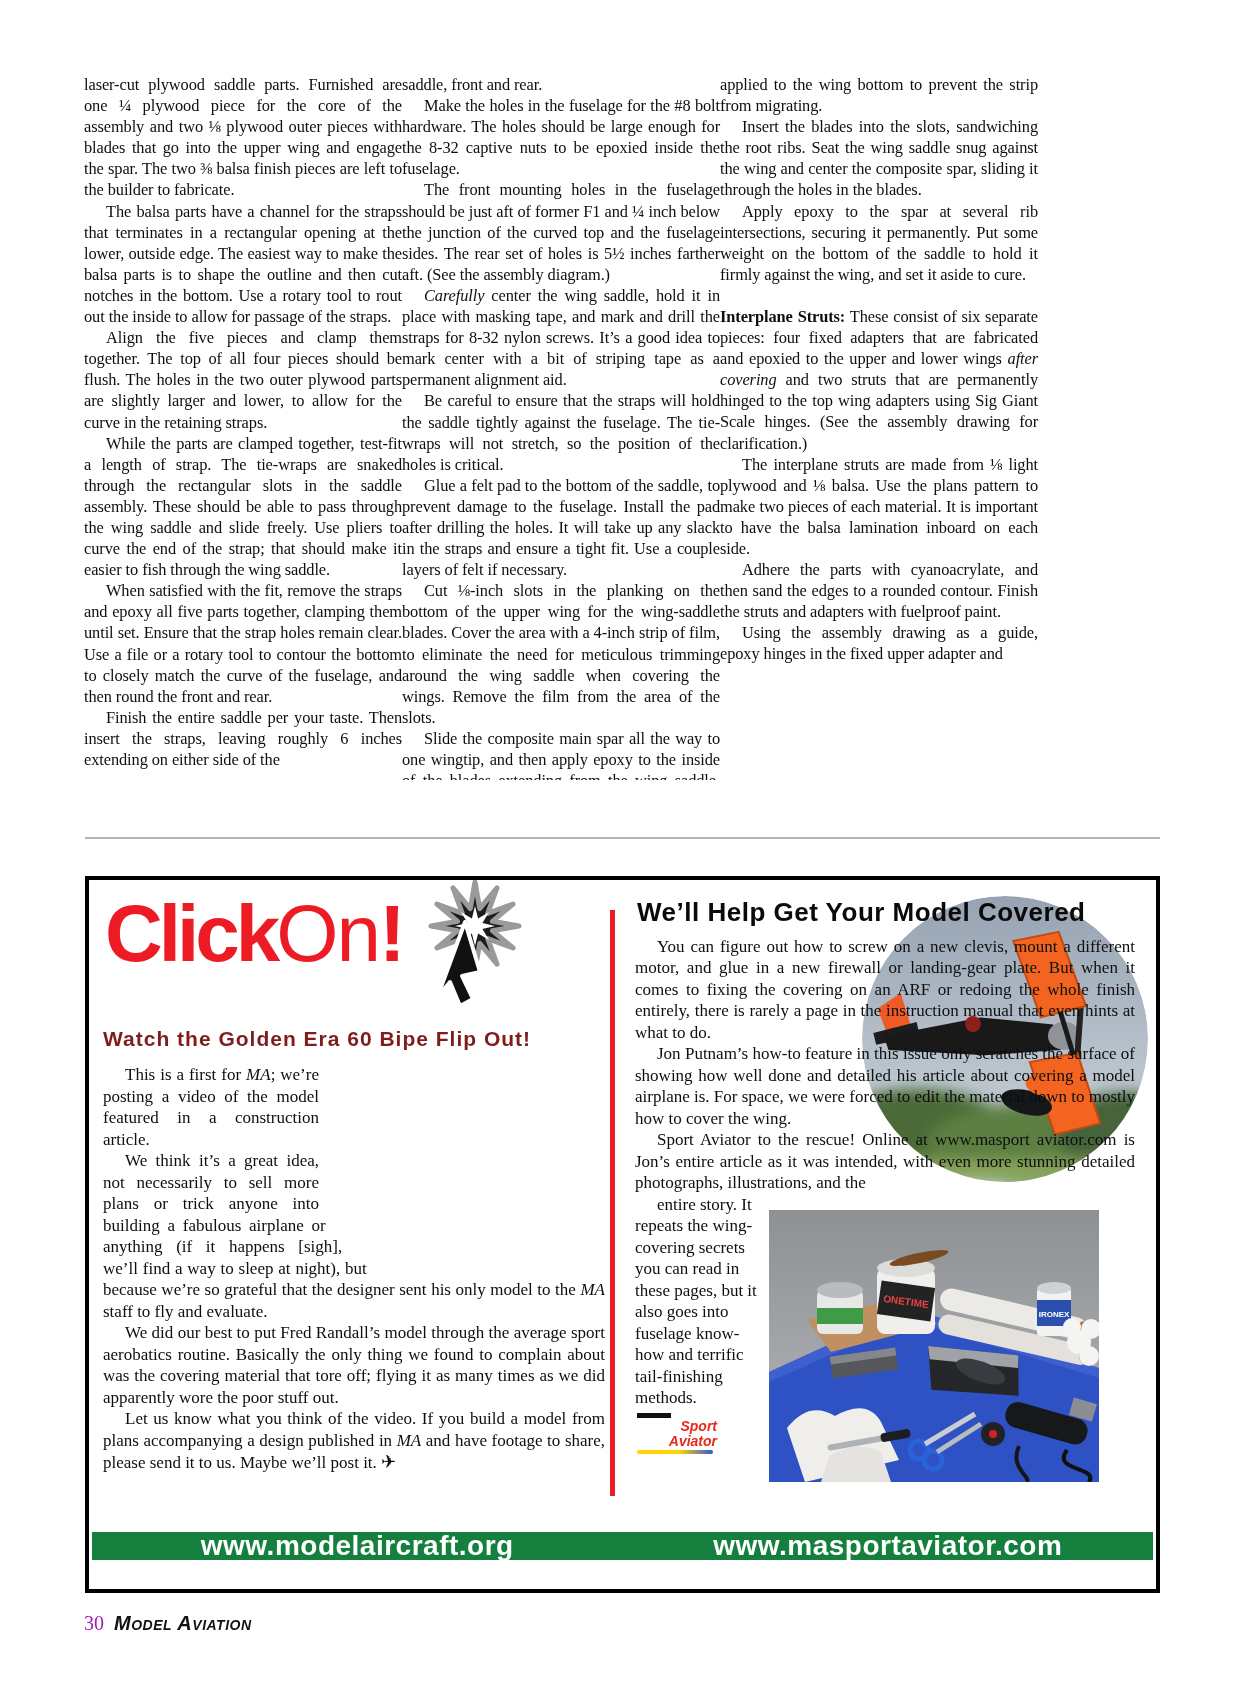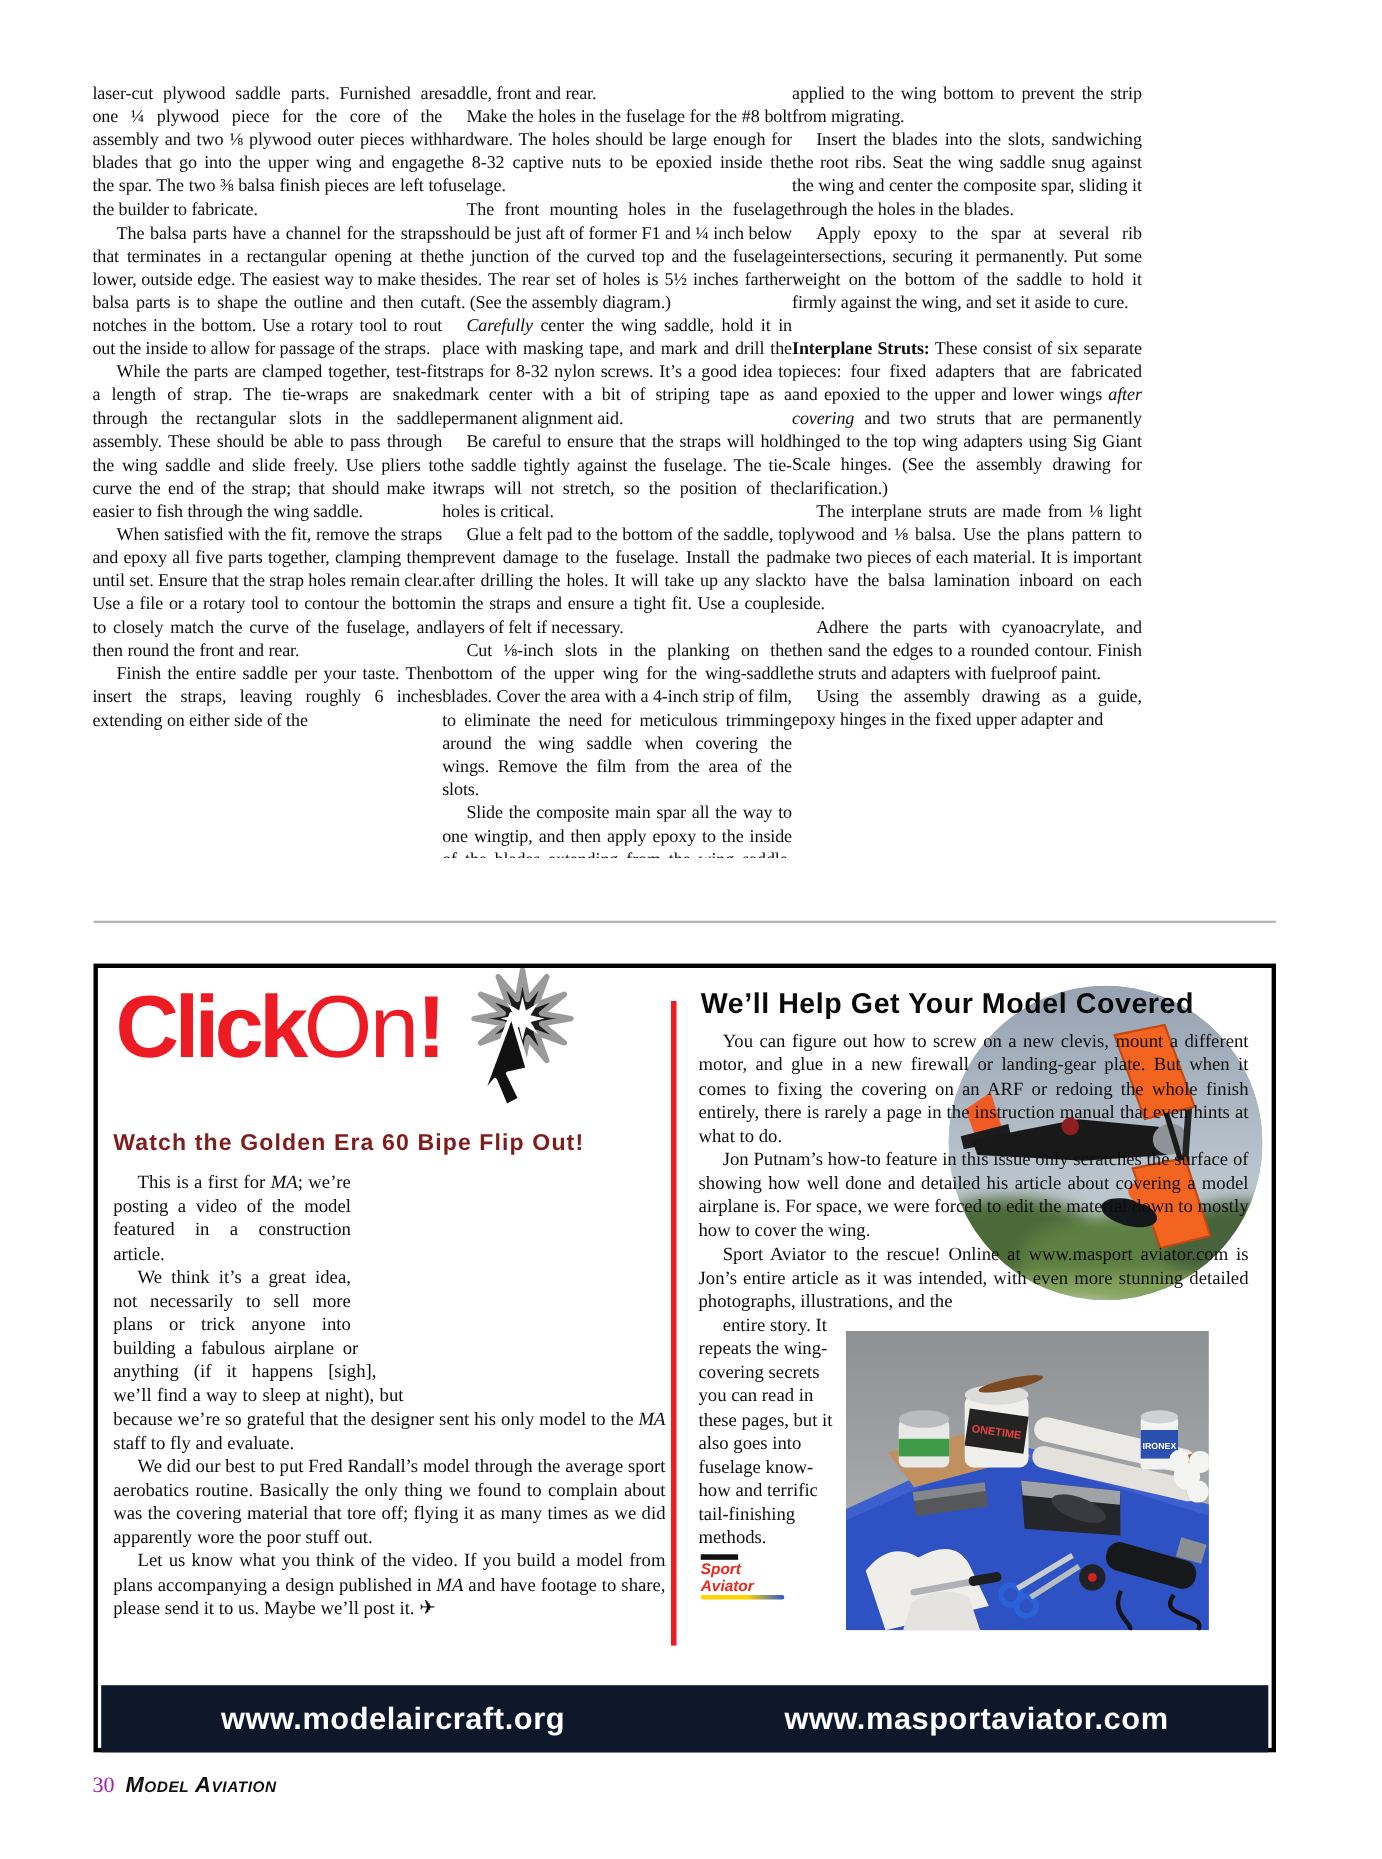--- a/index.html
+++ b/index.html
@@ -46,48 +46,49 @@
   
   .red-divider{position:absolute;left:521px;top:30px;width:5px;height:586px;background:#ed1c24;}
 
   
   .box-right{position:absolute;left:546px;top:22px;width:500px;font-size:17px;line-height:21.5px;}
   .box-right h2{font-family:"Liberation Sans",sans-serif;font-weight:bold;font-size:26px;
                 letter-spacing:0.5px;margin:0 0 12px 2px;white-space:nowrap;color:#0a0a0a;}
   .box-right .paras p{margin:0;text-indent:22px;text-align:justify;}
   .tools-photo{float:right;width:330px;height:272px;margin:16px 36px 6px 12px;}
   .box-right .narrow p{text-align:left;}
-  .sa-logo{display:block;margin:4px 0 0 2px;width:80px;}
+  .sa-logo{display:block;margin:4px 0 0 2px;width:80px;text-align:right;}
   .sa-bar{width:34px;height:5px;background:#111;margin-bottom:1px;}
   .sa-text{font-family:"Liberation Sans",sans-serif;font-weight:bold;font-style:italic;
            font-size:14px;color:#e8291c;display:block;line-height:15px;}
   .sa-swoosh{width:76px;height:4px;border-radius:2px;margin-top:1px;
              background:linear-gradient(90deg,#ffd400 0%,#ffd400 55%,#2b57d6 100%);}
 
   
-  .banner{position:absolute;left:3px;right:3px;top:652px;height:61px;background:#0f172a;display:flex;}
+  .banner{position:absolute;left:3px;right:3px;top:652px;height:28px;background:#15803d;display:flex;}
   .banner-half{flex:1;display:flex;align-items:center;justify-content:center;}
   .banner-half span{font-family:"Liberation Sans",sans-serif;font-weight:bold;font-size:28px;
                     color:#ffffff;letter-spacing:0.5px;}
 
   
   .footer{position:absolute;left:84px;top:1612px;display:flex;align-items:baseline;gap:10px;}
   .pagenum{font-size:20px;color:#a21caf;}
   .maglogo{font-family:"Liberation Sans",sans-serif;font-weight:bold;font-style:italic;
            font-variant:small-caps;font-size:20px;color:#111;letter-spacing:0.5px;}
 </style>
 </head>
 <body>
 
 <div class="page">
 
   <div class="columns">
     <div class="col">
         <p class="no-indent"><span>laser-cut plywood saddle parts. Furnished are one ¼ plywood piece for the core of the assembly and two ⅛ plywood outer pieces with blades that go into the upper wing and engage the spar. The two ⅜ balsa finish pieces are left to the builder to fabricate.</span></p>
         <p><span>The balsa parts have a channel for the straps that terminates in a rectangular opening at the lower, outside edge. The easiest way to make the balsa parts is to shape the outline and then cut notches in the bottom. Use a rotary tool to rout out the inside to allow for passage of the straps.</span></p>
+        <p><span>Align the five pieces and clamp them together. The top of all four pieces should be flush. The holes in the two outer plywood parts are slightly larger and lower, to allow for the curve in the retaining straps.</span></p>
         <p><span>While the parts are clamped together, test-fit a length of strap. The tie-wraps are snaked through the rectangular slots in the saddle assembly. These should be able to pass through the wing saddle and slide freely. Use pliers to curve the end of the strap; that should make it easier to fish through the wing saddle.</span></p>
         <p><span>When satisfied with the fit, remove the straps and epoxy all five parts together, clamping them until set. Ensure that the strap holes remain clear. Use a file or a rotary tool to contour the bottom to closely match the curve of the fuselage, and then round the front and rear.</span></p>
         <p><span>Finish the entire saddle per your taste. Then insert the straps, leaving roughly 6 inches extending on either side of the</span></p>
       </div>
     <div class="col">
         <p class="no-indent"><span>saddle, front and rear.</span></p>
         <p><span>Make the holes in the fuselage for the #8 bolt hardware. The holes should be large enough for the 8-32 captive nuts to be epoxied inside the fuselage.</span></p>
         <p><span>The front mounting holes in the fuselage should be just aft of former F1 and ¼ inch below the junction of the curved top and the fuselage sides. The rear set of holes is 5½ inches farther aft. (See the assembly diagram.)</span></p>
         <p><span class="it">Carefully</span><span> center the wing saddle, hold it in place with masking tape, and mark and drill the straps for 8-32 nylon screws. It’s a good idea to mark center with a bit of striping tape as a permanent alignment aid.</span></p>
         <p><span>Be careful to ensure that the straps will hold the saddle tightly against the fuselage. The tie-wraps will not stretch, so the position of the holes is critical.</span></p>

